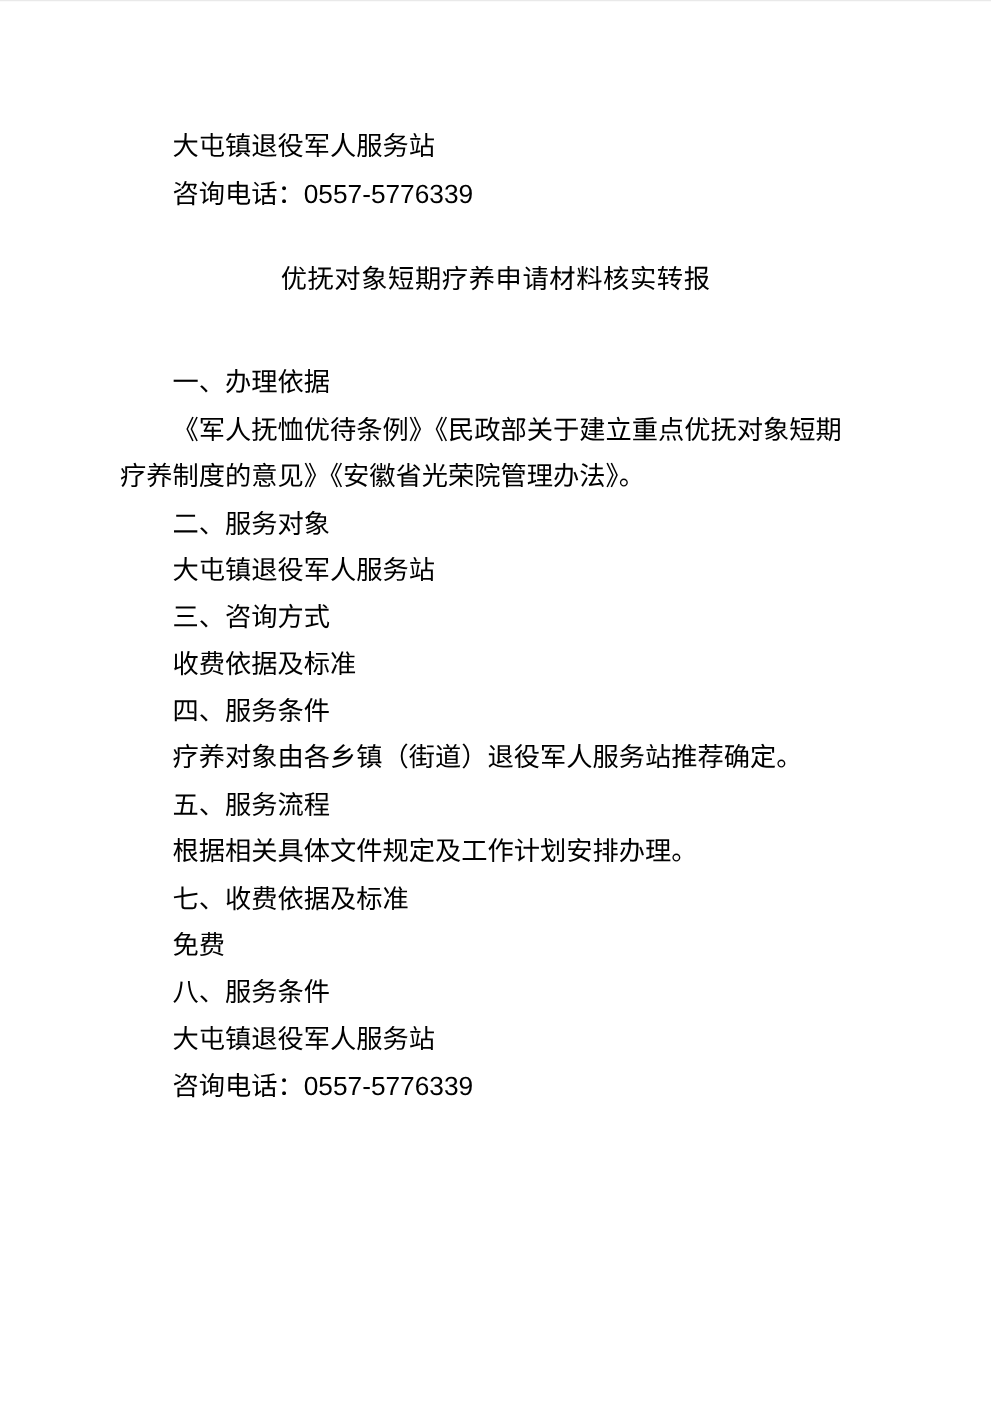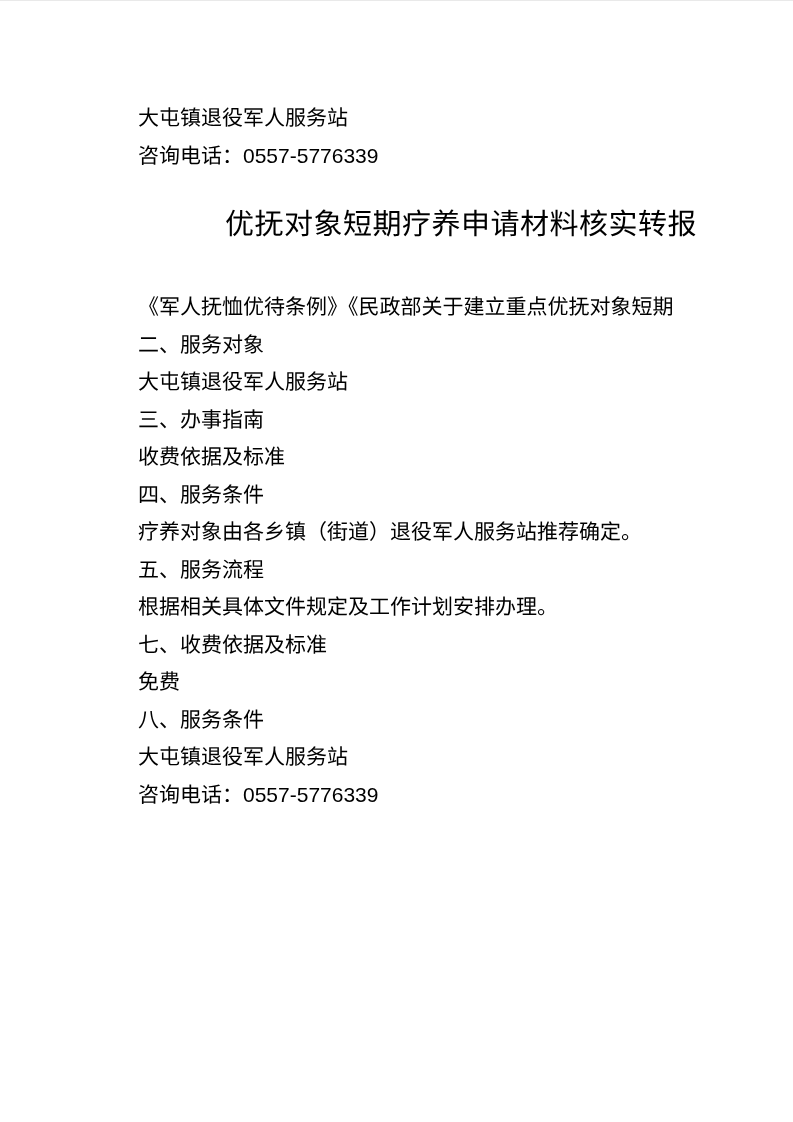--- a/index.html
+++ b/index.html
@@ -33,24 +33,24 @@
     line-height: 37.5px;
     font-weight: normal;
     white-space: nowrap;
   }
   .indent {
     text-indent: 42px;
   }
   .doc-title {
     margin: 30px 0 0 0;
     padding: 0;
-    font-size: 29px;
+    font-size: 21px;
     line-height: 40px;
     font-weight: normal;
-    text-align: right;
+    text-align: center;
     letter-spacing: 0.5px;
   }
   .title-line {
     display: block;
   }
   .doc-body {
     margin-top: 44px;
   }
 </style>
 </head>
@@ -63,26 +63,28 @@
     <p class="line indent">大屯镇退役军人服务站</p>
     <p class="line indent">咨询电话：0557-5776339</p>
   </div>
 
   <h1 class="doc-title">
     <span class="title-line">优抚对象短期疗养申请材料核实转报</span>
   </h1>
 
   <div class="doc-body">
 
+    <p class="line indent">一、办理依据</p>
     <p class="line indent">《军人抚恤优待条例》《民政部关于建立重点优抚对象短期</p>
+    <p class="line">疗养制度的意见》《安徽省光荣院管理办法》。</p>
 
     <p class="line indent">二、服务对象</p>
     <p class="line indent">大屯镇退役军人服务站</p>
 
-    <p class="line indent">三、办事指南</p>
+    <p class="line indent">三、咨询方式</p>
     <p class="line indent">收费依据及标准</p>
 
     <p class="line indent">四、服务条件</p>
     <p class="line indent">疗养对象由各乡镇（街道）退役军人服务站推荐确定。</p>
 
     <p class="line indent">五、服务流程</p>
 
     <p class="line indent">根据相关具体文件规定及工作计划安排办理。</p>
 
     <p class="line indent">七、收费依据及标准</p>

